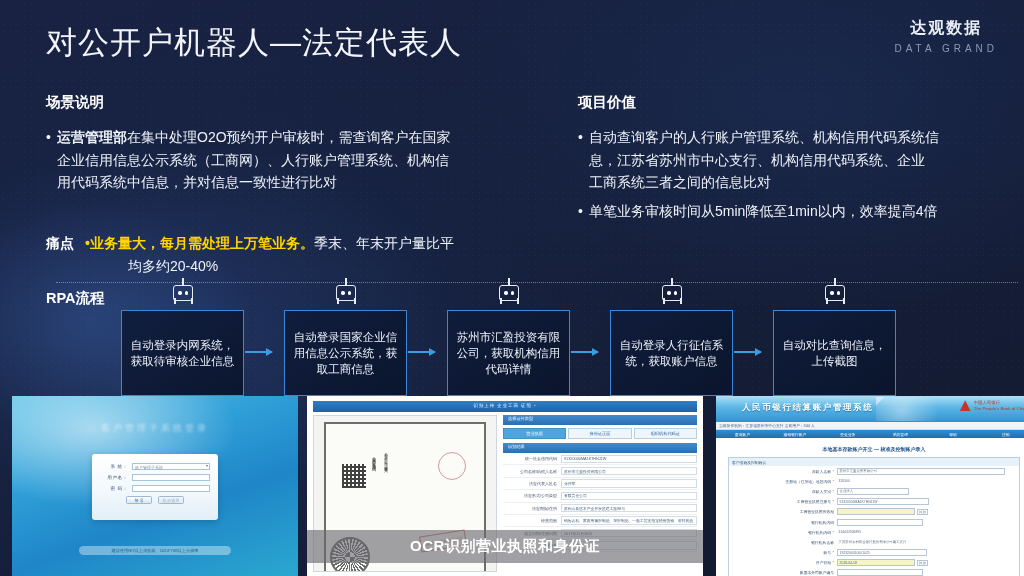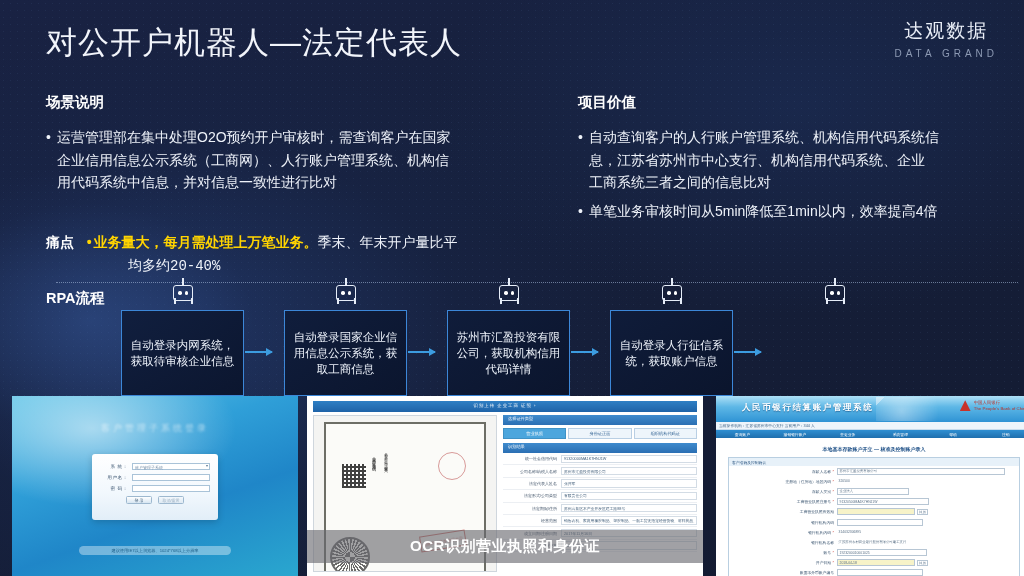--- a/index.html
+++ b/index.html
@@ -35,39 +35,39 @@
 
   
   .page-title {
     position:absolute; left:46px; top:22px;
     font-size:31px; font-weight:400; letter-spacing:1px;
     color:#f2f5fb;
   }
   .logo {
     position:absolute; right:26px; top:18px; text-align:center;
   }
-  .logo-cn { font-size:19px; font-weight:normal; color:#e9eef7; letter-spacing:2px; }
+  .logo-cn { font-size:16px; font-weight:bold; color:#e9eef7; letter-spacing:2px; }
   .logo-en { font-size:10px; color:#8d9ab4; letter-spacing:4px; margin-top:4px; }
 
   
   .col-left  { position:absolute; left:46px;  top:93px; width:520px; }
   .col-right { position:absolute; left:578px; top:93px; width:430px; }
 
   .sec-head {
     font-size:14.5px; font-weight:bold; color:#ffffff; margin-bottom:14px;
   }
   .bullet-row { display:flex; font-size:14px; line-height:1.62; color:#eef2f9; }
   .bullet-dot { flex:0 0 auto; width:11px; }
   .bullet-body { flex:1 1 auto; }
-  .b-strong { font-weight:normal; }
+  .b-strong { font-weight:bold; }
 
   
   .pain-wrap {
     position:absolute; left:46px; top:232px; width:540px;
-    font-size:14px; line-height:1.62;font-family:Liberation Mono, monospace;
+    font-size:14px; line-height:1.62;
   }
   .pain-label { font-weight:bold; color:#ffffff; margin-right:11px; }
   .pain-hl { color:#ffd400; font-weight:bold; }
   .pain-tail { color:#eef2f9; }
   .pain-l2 { margin-left:82px; color:#eef2f9; }
 
   
   .dotted-line {
     position:absolute; left:56px; top:282px; width:962px; height:0;
     border-top:1.5px dotted rgba(175,195,225,0.55);
@@ -347,20 +347,23 @@
 
     <div class="robot" style="left:710px">
       <div class="ant"></div>
       <div class="head">
           <span class="eye"></span>
           <span class="eye"></span>
           <span class="ear l"></span>
           <span class="ear r"></span>
         </div>
     </div>
+    <div class="node" style="left:661px">
+      <div class="node-text">自动对比查询信息，上传截图</div>
+    </div>
   </div>
 
   <div class="strip">
 
     <div class="panel p1">
       <div class="login-bg"></div>
       <div class="login-title">客户管理子系统登录</div>
       <div class="login-card">
         <div class="lf-row">
           <span class="lf-lab">系  统：</span>

